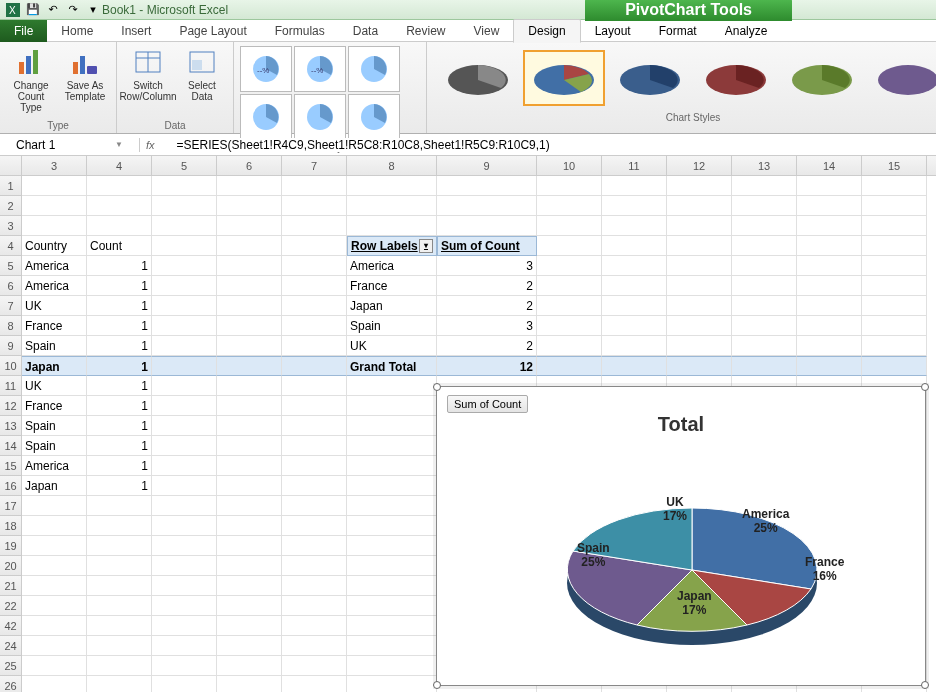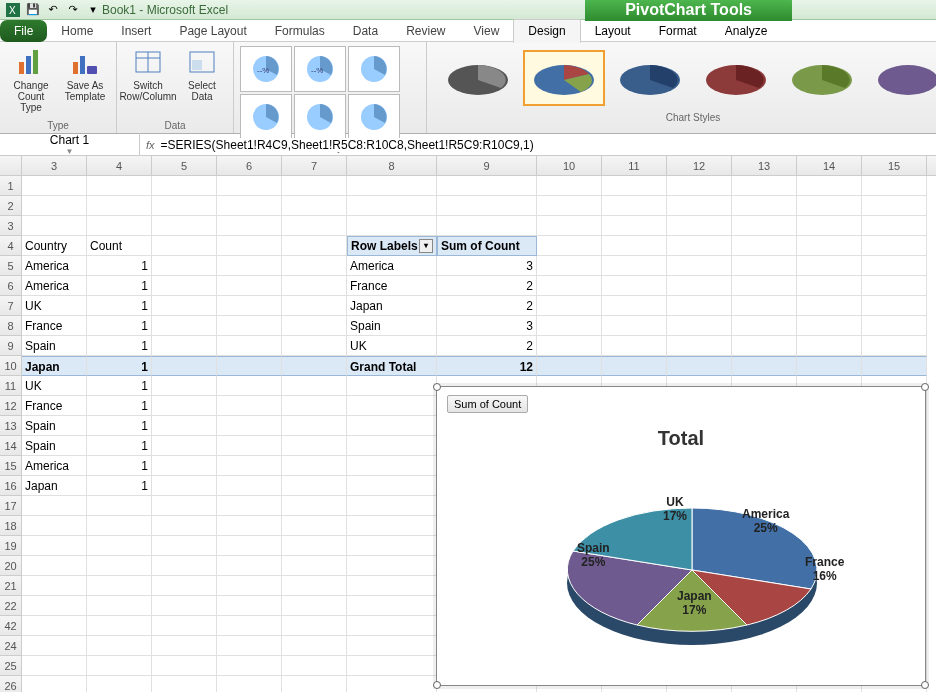--- a/index.html
+++ b/index.html
@@ -7,64 +7,64 @@
 
 
 .titlebar { height: 20px; background: linear-gradient(#e8f5e8, #d4e8d4); display: flex; align-items: center; padding: 0 4px; border-bottom: 1px solid #9dc79d; }
 .qat { display: flex; gap: 2px; align-items: center; }
 .qat-btn { width: 18px; height: 16px; display: flex; align-items: center; justify-content: center; cursor: pointer; }
 .titlebar-center { flex: 1; color: #3a6a3a; font-size: 12px; }
 .tool-tab-label { background: linear-gradient(#4fb84f, #2e8b2e); color: #fff; padding: 2px 40px; font-weight: bold; font-size: 16px; border-radius: 2px 2px 0 0; margin-left: auto; margin-right: 140px; }
 
 
 .ribbon-tabs { height: 22px; background: #fff; display: flex; align-items: center; border-bottom: 1px solid #ccc; }
-.file-tab { background: linear-gradient(#2e7a2e, #1e5a1e); color: #fff; padding: 4px 14px; font-size: 12px; cursor: pointer; border-radius: 7px; }
+.file-tab { background: linear-gradient(#2e7a2e, #1e5a1e); color: #fff; padding: 4px 14px; font-size: 12px; cursor: pointer; }
 .tab { padding: 4px 14px; font-size: 12px; color: #444; cursor: pointer; }
 .tab.active { border: 1px solid #ccc; border-bottom: 1px solid #f5f5f5; background: #f5f5f5; border-radius: 2px 2px 0 0; }
 .tab.contextual { color: #000000; text-align: right; }
 
 
 .ribbon { height: 92px; background: linear-gradient(#f8f8f8, #eaeaea); border-bottom: 1px solid #b0b0b0; display: flex; }
 .ribbon-group { border-right: 1px solid #ccc; padding: 4px 6px 2px; display: flex; flex-direction: column; }
 .ribbon-group-body { flex: 1; display: flex; gap: 4px; align-items: flex-start; }
 .ribbon-group-label { text-align: center; font-size: 10px; color: #666; padding-top: 2px; }
 .big-btn { display: flex; flex-direction: column; align-items: center; width: 50px; cursor: pointer; text-align: center; font-size: 10px; color: #333; gap: 2px; }
 .big-btn .icon-box { width: 32px; height: 32px; display: flex; align-items: center; justify-content: center; }
 .layout-thumb { width: 52px; height: 46px; border: 1px solid #bbb; background: #fff; cursor: pointer; display: flex; align-items: center; justify-content: center; }
 .style-thumb { width: 82px; height: 56px; cursor: pointer; display: flex; align-items: center; justify-content: center; }
 .style-thumb.selected { border: 2px solid #f0a030; background: #fffae0; }
 .styles-strip { display: flex; gap: 4px; align-items: center; padding: 4px; }
 
 
 .formula-row { height: 22px; border-bottom: 1px solid #ccc; display: flex; align-items: center; }
-.name-box { width: 140px; border-right: 1px solid #ccc; padding: 0 16px; display: flex; align-items: center; justify-content: space-between; font-size: 12px; flex-direction: column; }
+.name-box { width: 140px; border-right: 1px solid #ccc; padding: 0 16px; display: flex; align-items: center; justify-content: space-between; font-size: 12px; }
 .name-box .dd { color: #888; font-size: 8px; }
-.fx-area { display: flex; align-items: center; gap: 6px; padding: 0 6px; flex: 1; }
+.fx-area { display: flex; align-items: center; gap: 22px; padding: 0 6px; flex: 1; }
 .fx-label { font-style: italic; color: #666; font-size: 11px; }
 .formula-input { border: none; outline: none; font-size: 12px; flex: 1; }
 
 
 .grid-wrap { position: relative; }
 .col-headers { height: 20px; display: flex; background: linear-gradient(#f5f5f5, #e8e8e8); border-bottom: 1px solid #ccc; }
 .corner { width: 22px; border-right: 1px solid #ccc; }
 .col-h { width: 65px; border-right: 1px solid #ccc; text-align: center; font-size: 11px; color: #555; line-height: 20px; cursor: pointer; }
 .rows { }
 .row { display: flex; height: 20px; }
 .row-h { width: 22px; background: linear-gradient(#f5f5f5, #e8e8e8); border-right: 1px solid #ccc; border-bottom: 1px solid #ccc; text-align: center; font-size: 11px; color: #555; line-height: 20px; cursor: pointer; }
 .cell { width: 65px; border-right: 1px solid #e0e0e0; border-bottom: 1px solid #e0e0e0; padding: 0 3px; font-size: 12px; line-height: 20px; overflow: hidden; white-space: nowrap; }
 .cell.num { text-align: right; }
-.pivot-header { background: #dbe9f7; border: 1px solid #9bb8d6; font-weight: bold; display: flex; align-items: center; justify-content: space-between; }
+.pivot-header { background: #dbe9f7; border: 1px solid #9bb8d6; font-weight: bold; display: flex; align-items: center; justify-content: space-between; text-decoration: underline; }
 .pivot-header .dd-btn { width: 14px; height: 14px; border: 1px solid #888; background: #f0f0f0; font-size: 8px; text-align: center; line-height: 12px; cursor: pointer; }
 .pivot-total-row .cell { background: #dbe9f7; border-top: 1px solid #9bb8d6; border-bottom: 1px solid #9bb8d6; font-weight: bold; }
 
 
 .chart-obj { position: absolute; left: 436px; top: 230px; width: 490px; height: 300px; background: #fff; border: 1px solid #888; box-shadow: 0 0 0 3px rgba(150,150,150,0.15); }
 .chart-obj .handle { position: absolute; width: 8px; height: 8px; background: #fff; border: 1px solid #666; border-radius: 50%; }
 .legend-btn { position: absolute; top: 8px; left: 10px; border: 1px solid #aaa; background: linear-gradient(#f8f8f8,#e4e4e4); padding: 2px 6px; font-size: 11px; cursor: pointer; border-radius: 2px; }
-.chart-title { position: absolute; top: 40px; width: 100%; text-align: center; font-size: 20px; font-weight: bold; color: #333; }
+.chart-title { position: absolute; top: 26px; width: 100%; text-align: center; font-size: 20px; font-weight: bold; color: #333; }
 .pie-wrap { position: absolute; top: 88px; left: 110px; }
 .slice-label { position: absolute; font-size: 12px; font-weight: bold; color: #222; text-align: center; line-height: 1.2; }
 
 svg.mini-pie { display: block; }
 </style>
 </head>
 <body>
 
 <div class="titlebar">
   <div class="qat">

